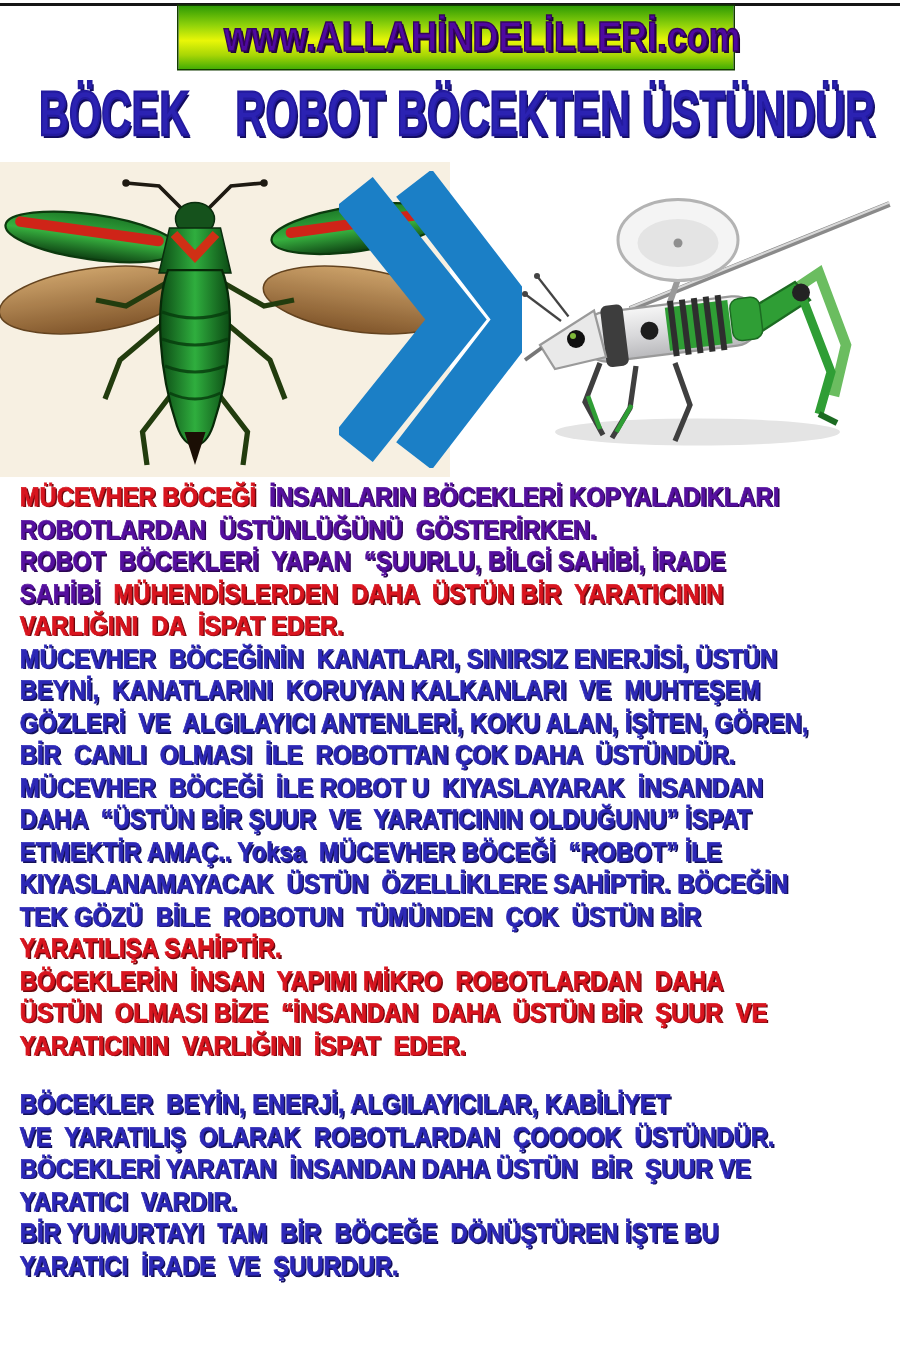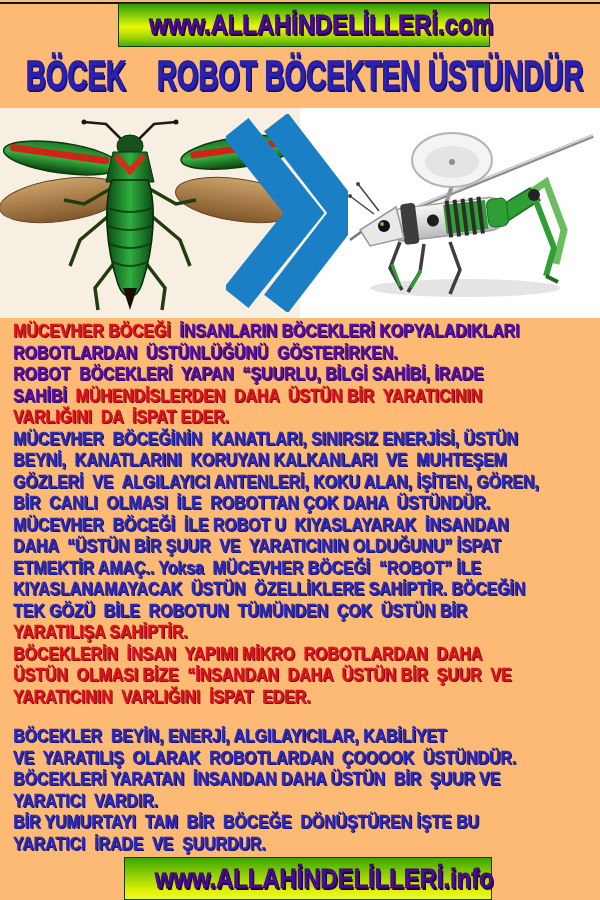--- a/index.html
+++ b/index.html
@@ -1,17 +1,17 @@
 <!DOCTYPE html>
 <html><head>
 <meta charset="utf-8">
 <style>
   html,body{margin:0;padding:0;}
   body{font-family:"Liberation Sans",sans-serif;background:#888;}
-  .page{position:relative;width:600px;height:900px;background:#fdba74;overflow:hidden;margin:0 auto;}
+  .page{position:relative;width:600px;height:900px;background:#ffffff;overflow:hidden;margin:0 auto;}
   .topline{position:absolute;top:2px;left:0;width:100%;height:2px;background:#151515;}
 
   
   .banner{position:absolute;text-align:center;border:1px solid #123c00;
     background:linear-gradient(180deg,#2f9b04 0%,#8ed20a 30%,#e9f707 55%,#a8d606 78%,#44ae04 100%);}
   .banner-top{top:3px;left:118px;width:370px;height:42px;}
   .banner-bottom{top:857px;left:124px;width:366px;height:41px;
     background:linear-gradient(180deg,#39a802 0%,#8fce06 40%,#dff007 80%,#eef829 100%);}
   .banner-text{display:inline-block;transform:scaleX(0.85);transform-origin:50% 50%;
     font-weight:800;font-size:28px;line-height:42px;color:#4e09a0;white-space:pre;
@@ -205,16 +205,13 @@
 ÜSTÜN  OLMASI BİZE  “İNSANDAN  DAHA  ÜSTÜN BİR  ŞUUR  VE
 YARATICININ  VARLIĞINI  İSPAT  EDER.</span></p>
     <p class="para gap-top"><span class="c-blue">BÖCEKLER  BEYİN, ENERJİ, ALGILAYICILAR, KABİLİYET
 VE  YARATILIŞ  OLARAK  ROBOTLARDAN  ÇOOOOK  ÜSTÜNDÜR.
 BÖCEKLERİ YARATAN  İNSANDAN DAHA ÜSTÜN  BİR  ŞUUR VE
 YARATICI  VARDIR.
 BİR YUMURTAYI  TAM  BİR  BÖCEĞE  DÖNÜŞTÜREN İŞTE BU
 YARATICI  İRADE  VE  ŞUURDUR.</span></p>
   </div>
 
-  <div class="banner banner-bottom">
-    <span class="banner-text">www.ALLAHİNDELİLLERİ.info</span>
-  </div>
 </div>
 
 </body></html>

